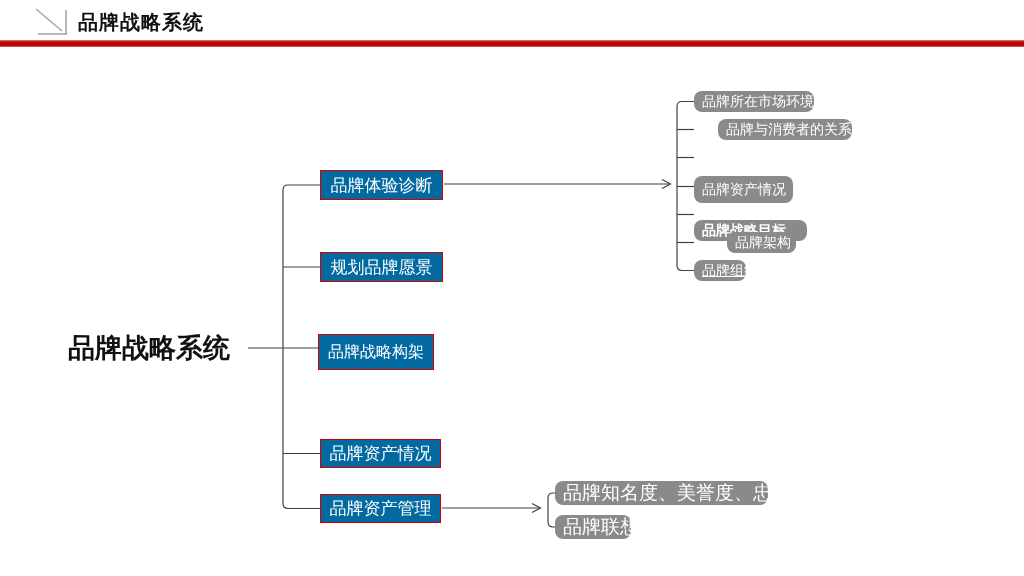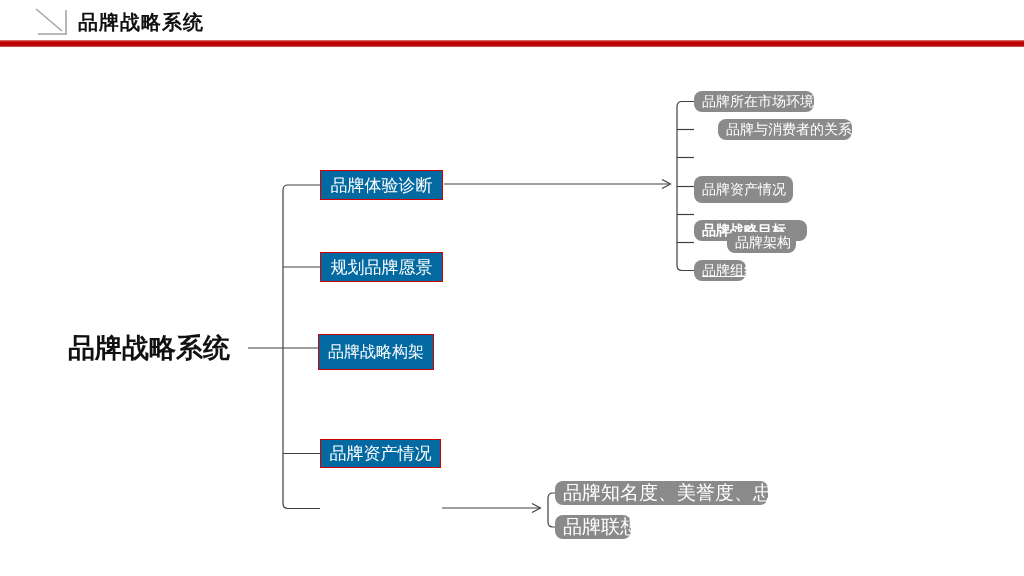--- a/index.html
+++ b/index.html
@@ -69,20 +69,21 @@
     <path d="M532 503.5 L540.5 508 L532 512.5"></path>
     <path d="M555 493 H553 Q548 493 548 498 V522 Q548 527 553 527 H555"></path>
   </svg>
 
   <div class="root-label">品牌战略系统</div>
 
   <div class="red-node" style="left:320px;top:170px;width:123px;height:30px;">品牌体验诊断</div>
   <div class="red-node" style="left:320px;top:252px;width:123px;height:30px;">规划品牌愿景</div>
   <div class="red-node" style="left:318px;top:334px;width:116px;height:36px;font-size:16px;">品牌战略构架</div>
   <div class="red-node" style="left:320px;top:439px;width:121px;height:29px;">品牌资产情况</div>
+  <div class="red-node" style="left:320px;top:494px;width:121px;height:29px;">品牌资产管理</div>
 
   <div class="gray-node" style="left:694px;top:91px;width:120px;height:21px;">品牌所在市场环境</div>
   <div class="gray-node" style="left:694px;top:119px;width:134px;height:21px;margin-left:24px;">品牌与消费者的关系</div>
   <div class="gray-node" style="left:694px;top:176px;width:99px;height:27px;">品牌资产情况</div>
   <div class="gray-node" style="left:694px;top:220px;width:113px;height:21px;font-weight:bold;">品牌战略目标</div>
   <div class="gray-node" style="left:694px;top:232px;width:69px;height:21px;margin-left:33px;">品牌架构</div>
   <div class="gray-node" style="left:694px;top:260px;width:52px;height:21px;text-decoration:underline;">品牌组织</div>
 
   <div class="gray-node big" style="left:555px;top:481px;width:213px;height:24px;">品牌知名度、美誉度、忠诚度</div>
   <div class="gray-node big" style="left:555px;top:515px;width:76px;height:24px;">品牌联想</div>

